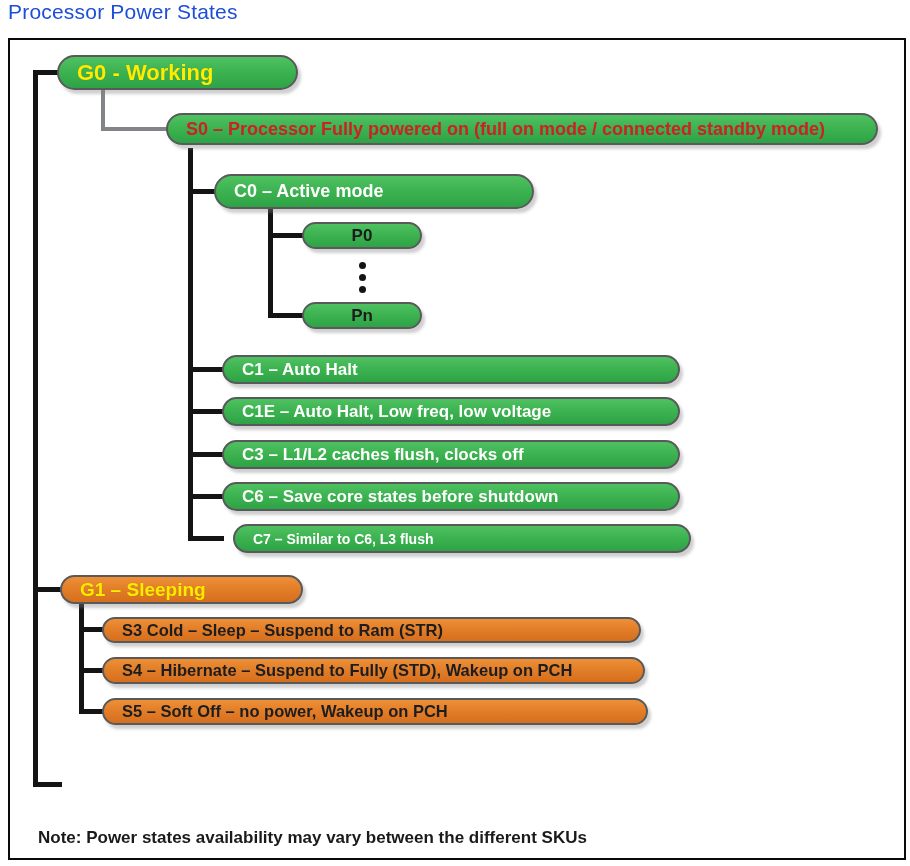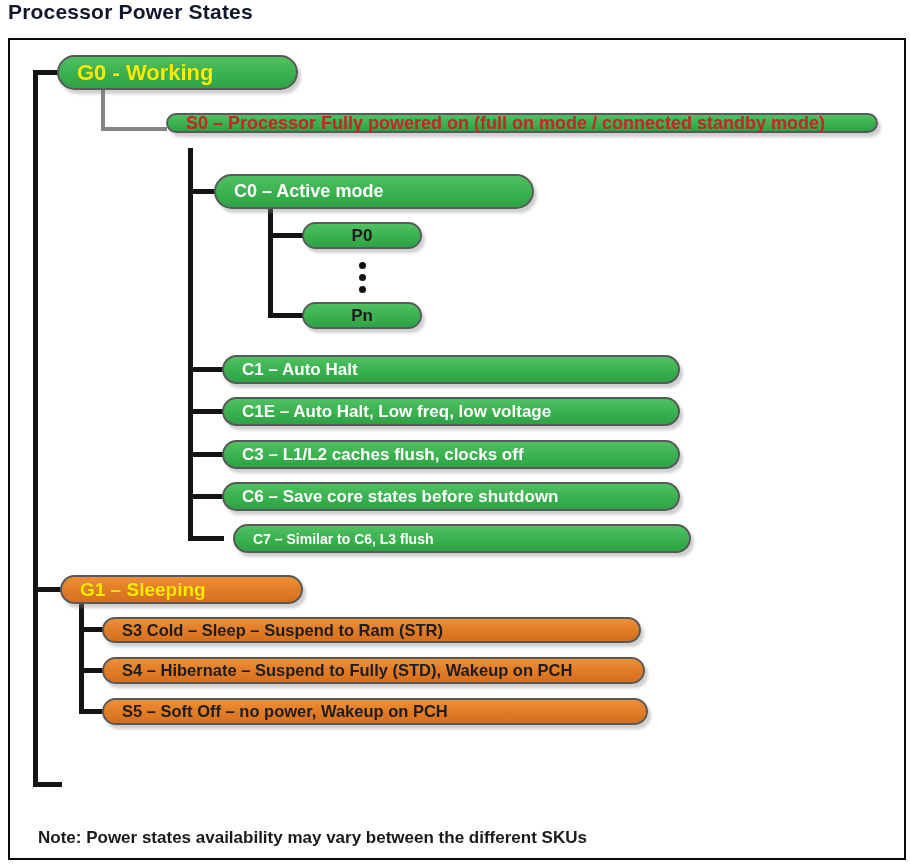--- a/index.html
+++ b/index.html
@@ -5,21 +5,21 @@
   html,body{margin:0;padding:0;background:#ffffff;}
   #canvas{
     position:relative;
     width:910px;height:866px;
     background:#ffffff;
     font-family:"Liberation Sans","DejaVu Sans",sans-serif;
     overflow:hidden;
   }
   .page-title{
     position:absolute;left:8px;top:0px;
-    font-size:21px;font-weight:bold;color:#0f172a;
+    font-size:21px;font-weight:normal;color:#1d4ed8;
     letter-spacing:0.2px;
   }
   .frame{
     position:absolute;left:8px;top:38px;width:898px;height:822px;
     border:2px solid #0a0a0a;background:#ffffff;box-sizing:border-box;
   }
   .pill{
     position:absolute;display:flex;align-items:center;
     box-sizing:border-box;
     border:2px solid #58595b;border-radius:20px;
@@ -75,21 +75,21 @@
   <div class="conn" style="left:79px;top:602px;width:5px;height:112px;"></div>
   <div class="conn" style="left:79px;top:627px;width:25px;height:5px;"></div>
   <div class="conn" style="left:79px;top:668px;width:25px;height:5px;"></div>
   <div class="conn" style="left:79px;top:709px;width:25px;height:5px;"></div>
 
   <div class="dot" style="left:359px;top:262px;"></div>
   <div class="dot" style="left:359px;top:274px;"></div>
   <div class="dot" style="left:359px;top:286px;"></div>
 
   <div class="pill green t-yellow" style="left:57px;top:55px;width:241px;height:35px;font-size:22px;">G0 - Working</div>
-  <div class="pill green t-red" style="left:166px;top:113px;width:712px;height:20px;font-size:18px;">S0 – Processor Fully powered on (full on mode / connected standby mode)</div>
+  <div class="pill green t-red" style="left:166px;top:113px;width:712px;height:32px;font-size:18px;">S0 – Processor Fully powered on (full on mode / connected standby mode)</div>
   <div class="pill green t-white" style="left:214px;top:174px;width:320px;height:35px;font-size:18px;">C0 – Active mode</div>
   <div class="pill green t-black centered" style="left:302px;top:222px;width:120px;height:27px;font-size:17px;">P0</div>
   <div class="pill green t-black centered" style="left:302px;top:302px;width:120px;height:27px;font-size:17px;">Pn</div>
   <div class="pill green t-white" style="left:222px;top:355px;width:458px;height:29px;font-size:17px;">C1 – Auto Halt</div>
   <div class="pill green t-white" style="left:222px;top:397px;width:458px;height:29px;font-size:17px;">C1E – Auto Halt, Low freq, low voltage</div>
   <div class="pill green t-white" style="left:222px;top:440px;width:458px;height:29px;font-size:17px;">C3 – L1/L2 caches flush, clocks off</div>
   <div class="pill green t-white" style="left:222px;top:482px;width:458px;height:29px;font-size:17px;">C6 – Save core states before shutdown</div>
   <div class="pill green t-white" style="left:233px;top:524px;width:458px;height:29px;font-size:14px;text-align:center;">C7 – Similar to C6, L3 flush</div>
   <div class="pill orange t-yellow" style="left:60px;top:575px;width:243px;height:29px;font-size:19px;">G1 – Sleeping</div>
   <div class="pill orange t-black" style="left:102px;top:617px;width:539px;height:26px;font-size:16.5px;">S3 Cold – Sleep – Suspend to Ram (STR)</div>

